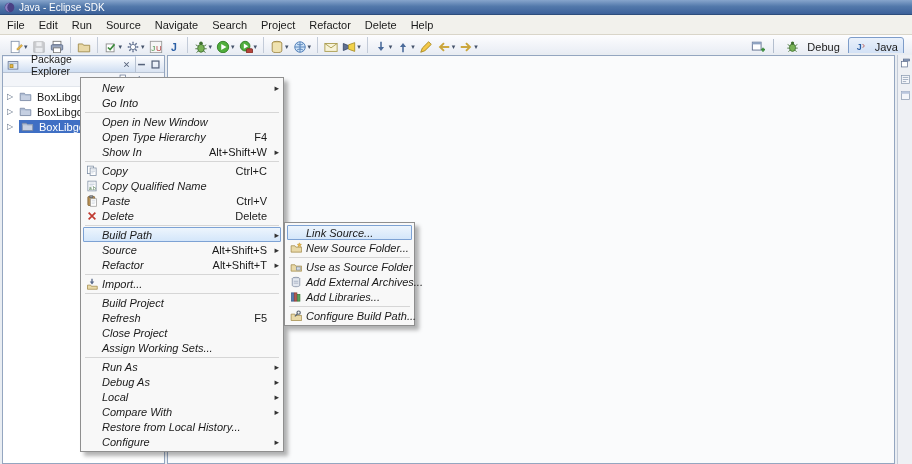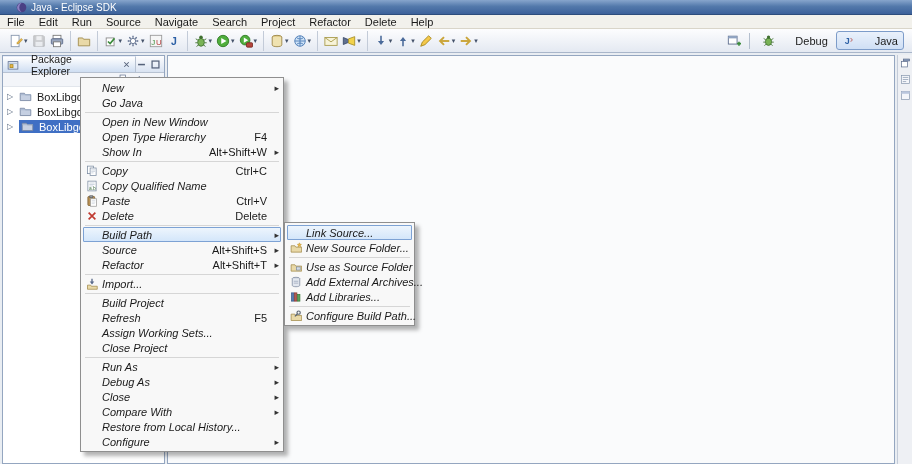--- a/index.html
+++ b/index.html
@@ -13,28 +13,28 @@
     user-select: none;
   }
   svg { display:block; }
 
   
   .titlebar {
     height: 15px;
     background: linear-gradient(180deg, #87a5cc 0%, #5379ab 45%, #3c619a 100%);
     border-bottom: 1px solid #2d4d7c;
     display: flex; align-items: center; gap: 4px;
-    padding: 0 16px;
+    padding: 0 4px;
     color: #fff; font-size: 10px;
   }
   .titlebar .logo { width: 11px; height: 11px; }
 
   
   .menubar {
-    height: 14px;
+    height: 20px;
     background: #f2f1ec;
     border-bottom: 1px solid #d9d5c9;
     display: flex; align-items: center;
     font-size: 11px;
   }
   .mb-item { padding: 0 7px; height: 100%; display: flex; align-items: center; }
 
   
   .toolbar {
     height: 24px;
@@ -44,21 +44,21 @@
     padding: 0 3px;
   }
   .tb-group { display: flex; align-items: center; padding: 0 4px; height: 20px; }
   .tb-group + .tb-group { border-left: 1px solid #c3cbd8; }
   .tb-btn { display: flex; align-items: center; padding: 2px 2px; border-radius: 2px; }
   .tb-btn.disabled { opacity: .38; filter: grayscale(1); }
   .tb-btn .dd { font-size: 7px; color: #44526a; margin-left: 1px; }
 
   .persp-bar { margin-left: auto; display: flex; align-items: center; gap: 3px; padding-right: 5px; }
   .persp-sep { width: 1px; height: 16px; background: #b4bfce; margin: 0 3px; }
-  .persp-btn { display: flex; align-items: center; gap: 20px; padding: 2px 5px; font-size: 11px; border: 1px solid transparent; border-radius: 3px; }
+  .persp-btn { display: flex; align-items: center; gap: 8px; padding: 2px 5px; font-size: 11px; border: 1px solid transparent; border-radius: 3px; }
   .persp-btn.active { background: linear-gradient(#eaf1fb,#cfdff5); border-color: #7d9cc9; }
 
   
   .main { position: absolute; top: 53px; left: 0; right: 0; bottom: 0; background: #e9edf2; }
 
   .left-panel {
     position: absolute; top: 2px; left: 2px; bottom: 0; width: 163px;
     background: #fff; border: 1px solid #94a6c0;
   }
   .panel-header {
@@ -504,21 +504,21 @@
 
 <div class="menu context-menu" id="context-menu">
     <div class="menu-item">
       <span class="mi-icon"></span>
       <span class="mi-label">New</span>
       <span class="mi-shortcut"></span>
       <span class="mi-arrow">▸</span>
     </div>
     <div class="menu-item">
       <span class="mi-icon"></span>
-      <span class="mi-label">Go Java</span>
+      <span class="mi-label">Go Into</span>
       <span class="mi-shortcut"></span>
       <span class="mi-arrow"></span>
     </div>
     <div class="menu-sep"></div>
     <div class="menu-item">
       <span class="mi-icon"></span>
       <span class="mi-label">Open in New Window</span>
       <span class="mi-shortcut"></span>
       <span class="mi-arrow"></span>
     </div>
@@ -622,46 +622,46 @@
       <span class="mi-arrow"></span>
     </div>
     <div class="menu-item">
       <span class="mi-icon"></span>
       <span class="mi-label">Refresh</span>
       <span class="mi-shortcut">F5</span>
       <span class="mi-arrow"></span>
     </div>
     <div class="menu-item">
       <span class="mi-icon"></span>
+      <span class="mi-label">Close Project</span>
+      <span class="mi-shortcut"></span>
+      <span class="mi-arrow"></span>
+    </div>
+    <div class="menu-item">
+      <span class="mi-icon"></span>
       <span class="mi-label">Assign Working Sets...</span>
       <span class="mi-shortcut"></span>
       <span class="mi-arrow"></span>
     </div>
-    <div class="menu-item">
-      <span class="mi-icon"></span>
-      <span class="mi-label">Close Project</span>
-      <span class="mi-shortcut"></span>
-      <span class="mi-arrow"></span>
-    </div>
     <div class="menu-sep"></div>
     <div class="menu-item">
       <span class="mi-icon"></span>
       <span class="mi-label">Run As</span>
       <span class="mi-shortcut"></span>
       <span class="mi-arrow">▸</span>
     </div>
     <div class="menu-item">
       <span class="mi-icon"></span>
       <span class="mi-label">Debug As</span>
       <span class="mi-shortcut"></span>
       <span class="mi-arrow">▸</span>
     </div>
     <div class="menu-item">
       <span class="mi-icon"></span>
-      <span class="mi-label">Close</span>
+      <span class="mi-label">Local</span>
       <span class="mi-shortcut"></span>
       <span class="mi-arrow">▸</span>
     </div>
     <div class="menu-item">
       <span class="mi-icon"></span>
       <span class="mi-label">Compare With</span>
       <span class="mi-shortcut"></span>
       <span class="mi-arrow">▸</span>
     </div>
     <div class="menu-item">

